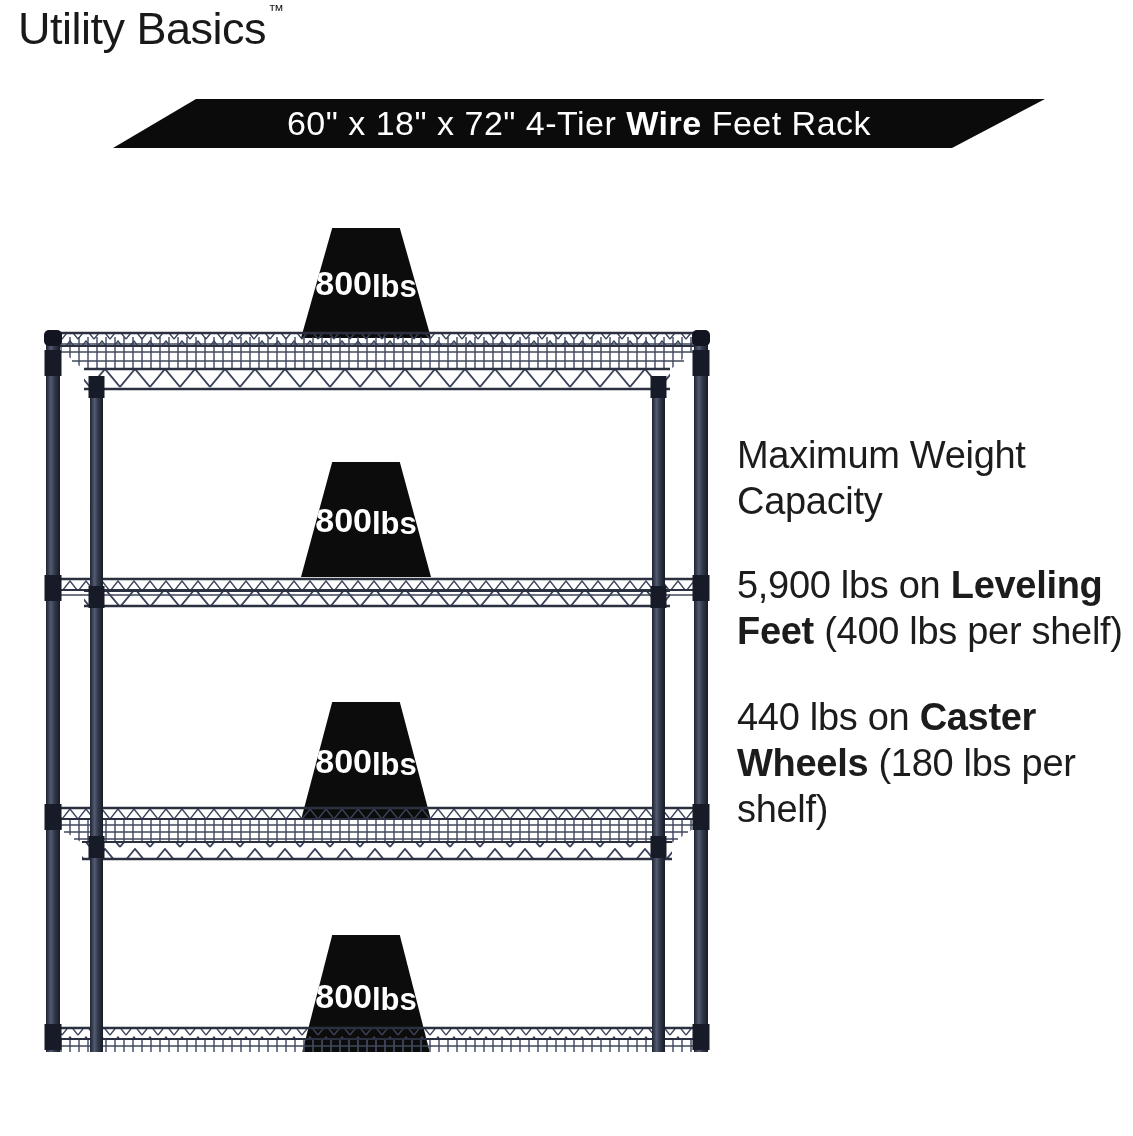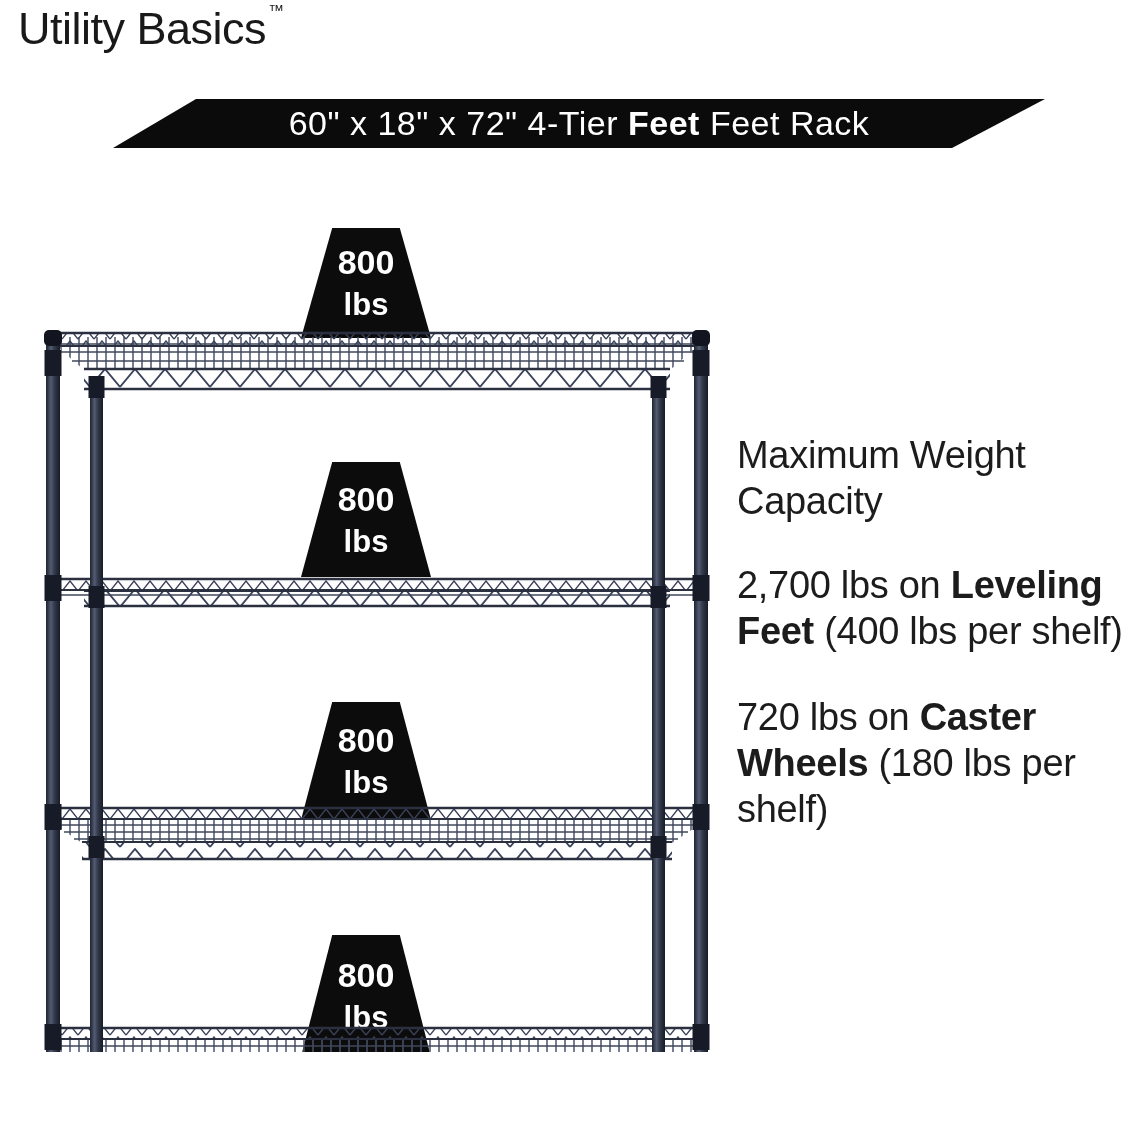--- a/index.html
+++ b/index.html
@@ -16,21 +16,21 @@
     background:#0b0b0b;
     -webkit-clip-path:polygon(83px 0,932px 0,839px 49px,0 49px);
     clip-path:polygon(83px 0,932px 0,839px 49px,0 49px);
     display:flex;align-items:center;justify-content:center;}
   .banner-text{color:#ffffff;font-size:34px;letter-spacing:0.5px;white-space:pre;}
   .banner-text b{font-weight:700;}
   
   .badge{position:absolute;left:301px;width:130px;background:#0c0c0c;
     -webkit-clip-path:polygon(24% 0,76% 0,100% 100%,0 100%);
     clip-path:polygon(24% 0,76% 0,100% 100%,0 100%);
-    display:flex;flex-direction:column;align-items:center;justify-content:center;
+    display:flex;align-items:center;justify-content:center;
     z-index:1;color:#ffffff;font-weight:700;text-align:center;}
   .badge .v{font-size:34px;line-height:36px;}
   .badge .u{font-size:31px;line-height:34px;margin-top:8px;}
   #badge1{top:228px;height:110px;}
   #badge2{top:462px;height:115px;}
   #badge3{top:702px;height:118px;}
   #badge4{top:935px;height:122px;}
   
   .rack{position:absolute;left:30px;top:328px;width:690px;height:812px;z-index:2;}
   
@@ -41,21 +41,21 @@
   .info b{font-weight:700;}
 </style>
 </head>
 <body>
 
 <div class="page">
 
   <div class="brand"><span>Utility Basics</span><span class="tm">™</span></div>
 
   <div class="banner">
-    <div class="banner-text"><span>60" x 18" x 72" 4-Tier </span><b>Feet</b><span> Feet Rack</span></div>
+    <div class="banner-text"><span>60" x 18" x 72" 4-Tier </span><b>Wire</b><span> Feet Rack</span></div>
   </div>
 
   <div class="badge" id="badge1">
     <span class="v">800</span>
     <span class="u">lbs</span>
   </div>
   <div class="badge" id="badge2">
     <span class="v">800</span>
     <span class="u">lbs</span>
   </div>
@@ -169,17 +169,17 @@
     <g fill="#0d1018">
       <polygon points="15,758 31,758 28,802 18,802"></polygon>
       <polygon points="663,758 679,758 676,802 666,802"></polygon>
       <polygon points="59,764 75,764 72,808 62,808"></polygon>
       <polygon points="620,764 636,764 633,808 623,808"></polygon>
     </g>
   </svg>
 
   <div class="info">
     <h2>Maximum Weight Capacity</h2>
-    <p><span>2,700 lbs on </span><b>Leveling Feet</b><span> (400 lbs per shelf)</span></p>
-    <p><span>720 lbs on </span><b>Caster Wheels</b><span> (180 lbs per shelf)</span></p>
+    <p><span>5,900 lbs on </span><b>Leveling Feet</b><span> (400 lbs per shelf)</span></p>
+    <p><span>440 lbs on </span><b>Caster Wheels</b><span> (180 lbs per shelf)</span></p>
   </div>
 
 </div>
 
 </body></html>

